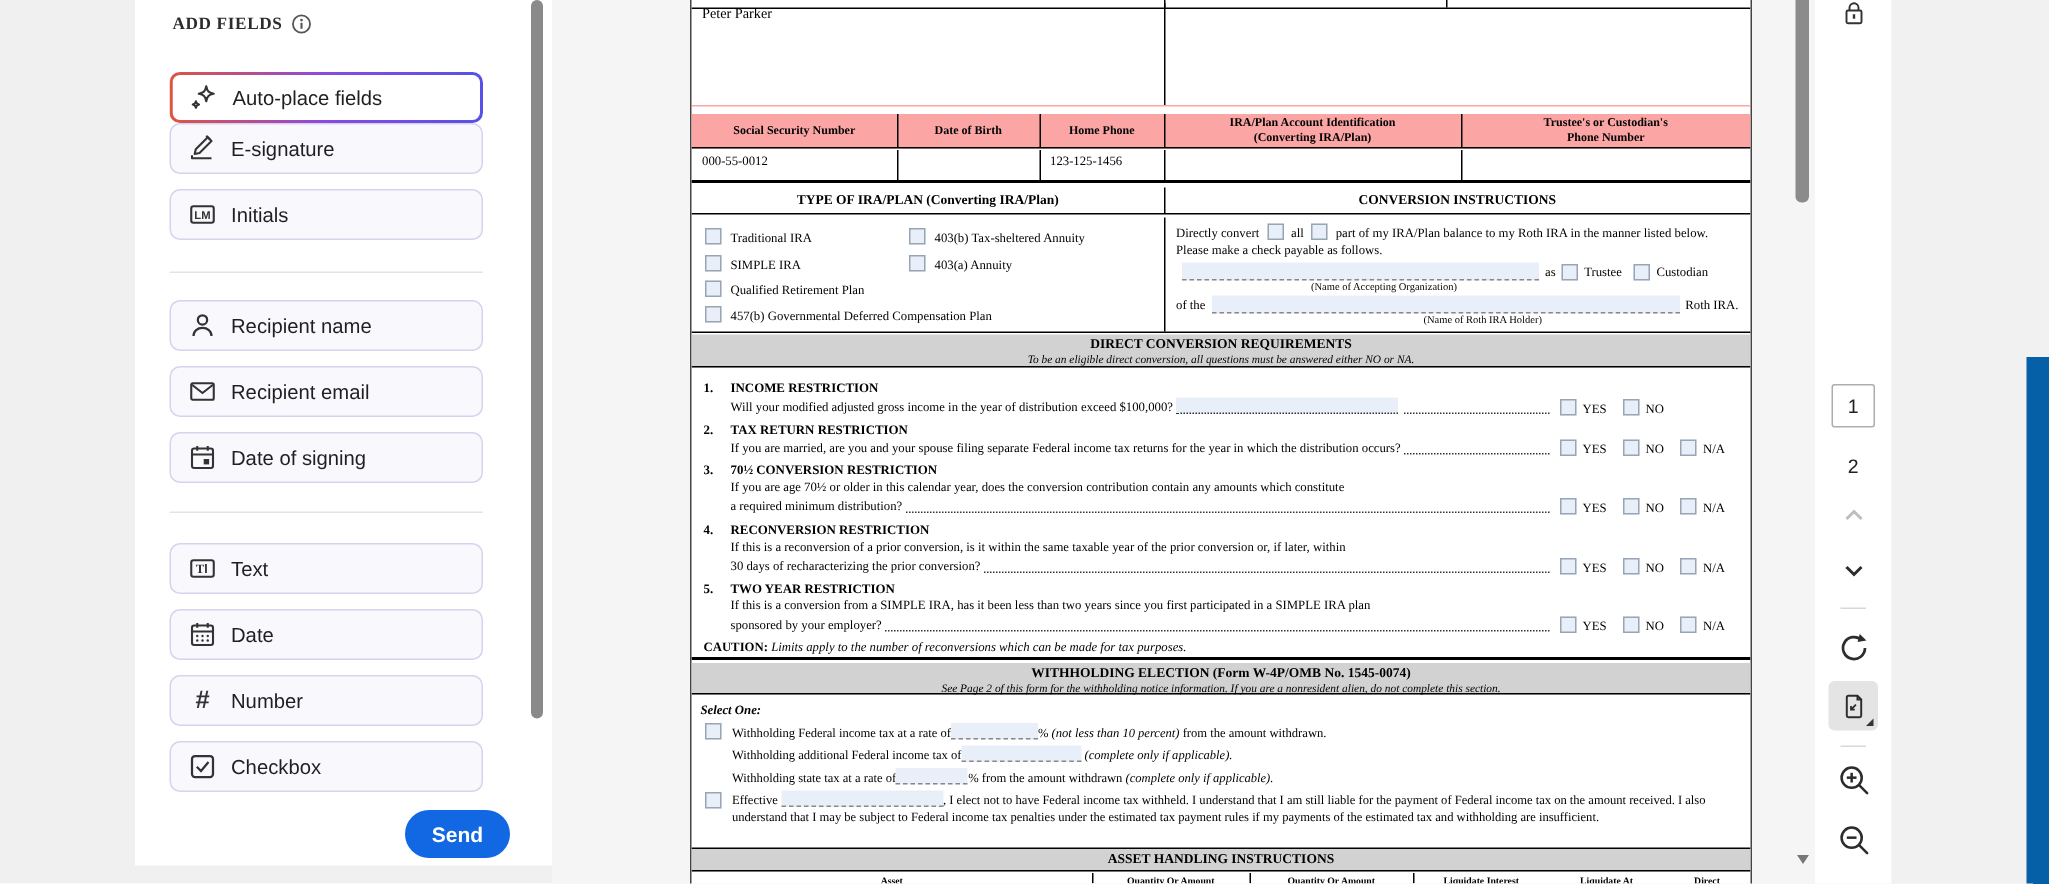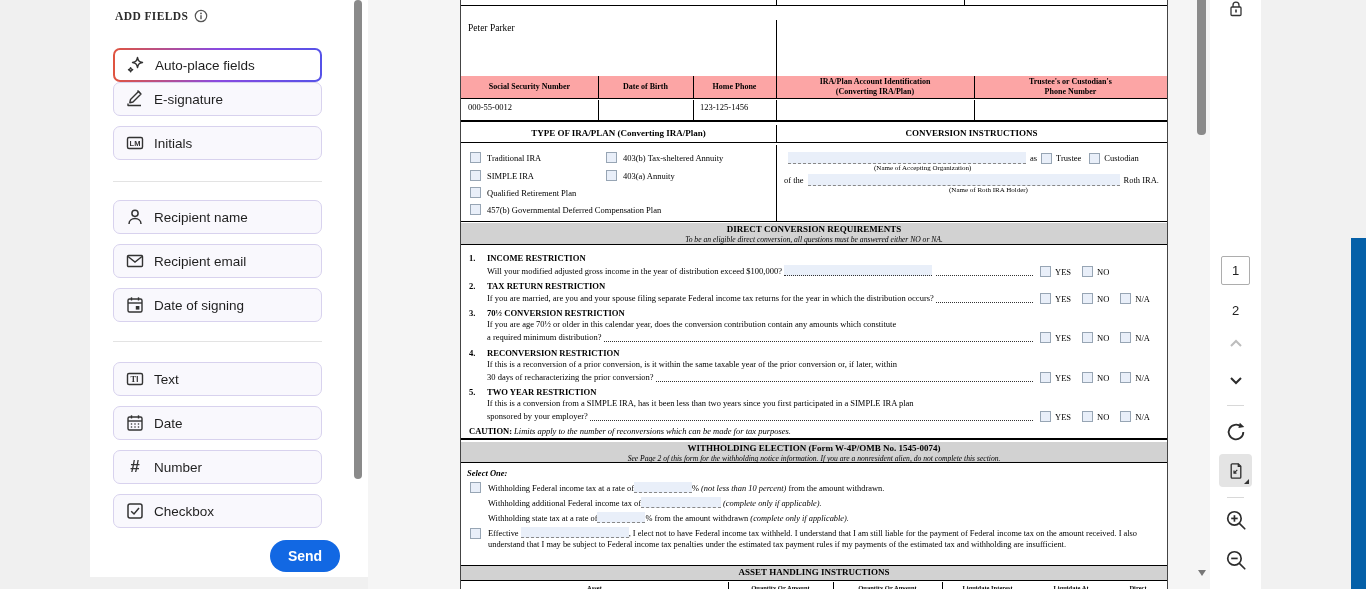--- a/index.html
+++ b/index.html
@@ -204,21 +204,21 @@
 </div>
 
 <div id="canvas">
   <div id="page">
 
     <div class="row" style="top:0;height:6px;border-bottom:1px solid #000;">
       <div class="vline" style="left:315px"></div>
         <div class="vline" style="left:503px"></div>
     </div>
 
-    <div class="row" style="top:20px;height:69px;border-bottom:5px solid #fca5a5;">
+    <div class="row" style="top:2px;height:69px;border-bottom:1px solid #fca5a5;">
       <div class="vline" style="left:315px"></div>
       <div style="position:absolute;left:7px;top:3px;font-size:9.5px;">Peter Parker</div>
     </div>
 
     <div class="row gray" style="top:76px;height:23px;border-bottom:1px solid #000;">
       <div class="vline" style="left:137px"></div>
         <div class="vline" style="left:232px"></div>
       <div class="vline" style="left:315px"></div>
         <div class="vline" style="left:513px"></div>
       <div class="cellhead" style="left:0;width:137px">Social Security Number</div>
@@ -271,20 +271,27 @@
       <div class="cbrow" style="left:9px;top:42px;">
         <div class="fcb"></div>
         <span>Qualified Retirement Plan</span>
       </div>
       <div class="cbrow" style="left:9px;top:59px;">
         <div class="fcb"></div>
         <span>457(b) Governmental Deferred Compensation Plan</span>
       </div>
 
       <div style="position:absolute;left:323px;top:4px;width:375px;font-size:8.5px;line-height:11px;">
+        <div>
+          <span>Directly convert</span>
+          <span class="fcb" style="display:inline-block;vertical-align:-2px;margin:0 3px;"></span>
+          <span>all</span>
+          <span class="fcb" style="display:inline-block;vertical-align:-2px;margin:0 3px;"></span>
+          <span>part of my IRA/Plan balance to my Roth IRA in the manner listed below. Please make a check payable as follows.</span>
+        </div>
         <div style="display:flex;align-items:flex-end;margin-top:3px;">
           <div class="ufield" style="max-width:238px;"></div>
           <span>as</span>
           <span class="fcb" style="margin:0 4px;"></span>
           <span>Trustee</span>
           <span class="fcb" style="margin:0 4px 0 8px;"></span>
           <span>Custodian</span>
         </div>
         <div style="font-size:7px;margin-left:90px;line-height:8px;">(Name of Accepting Organization)</div>
         <div style="display:flex;align-items:flex-end;margin-top:2px;text-align:center;">

